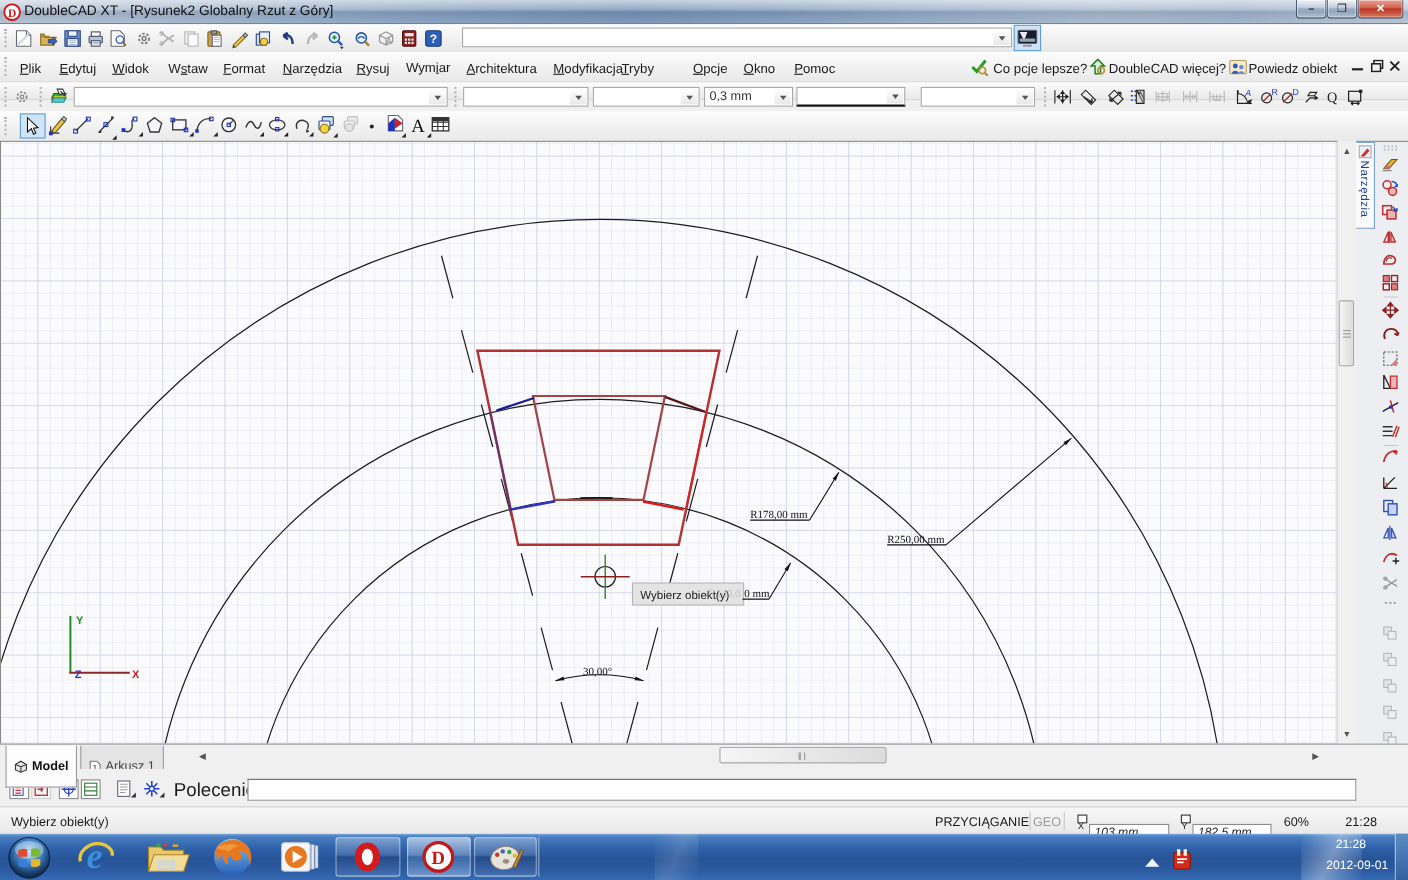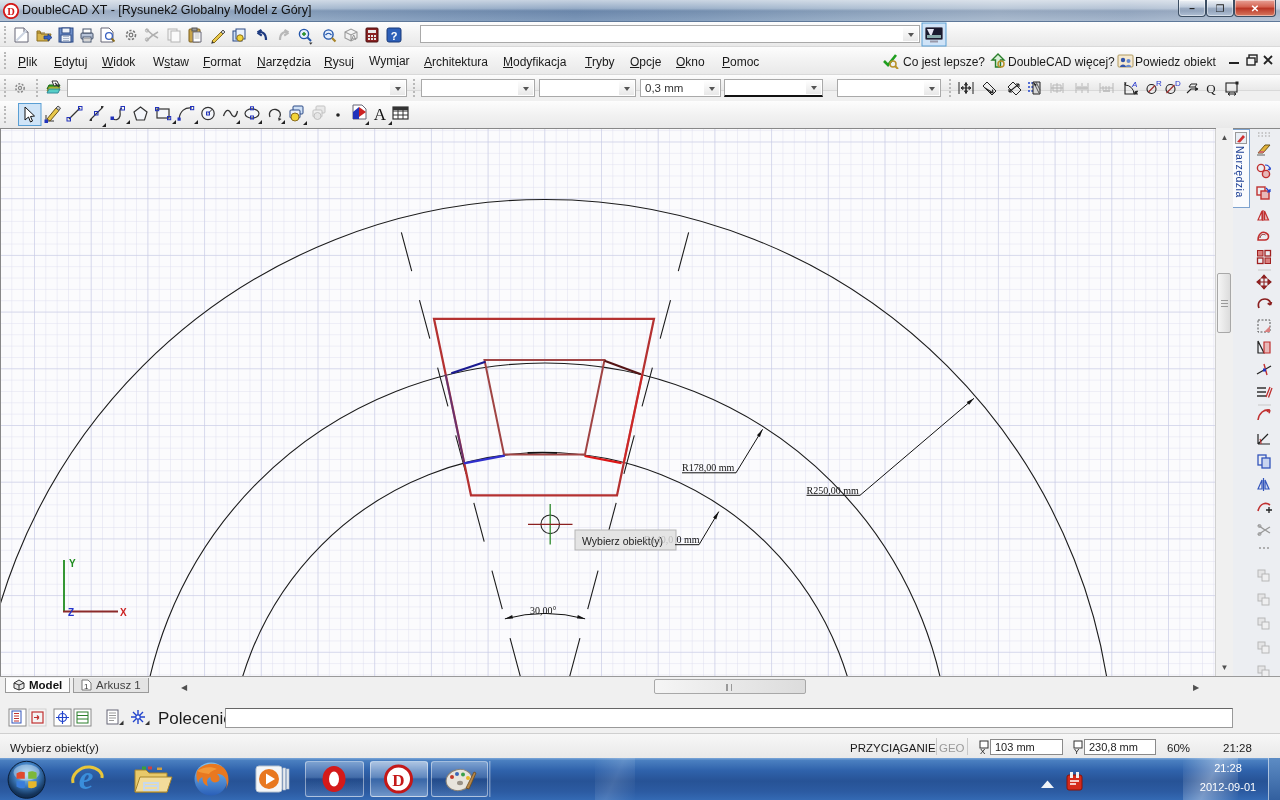--- a/index.html
+++ b/index.html
@@ -27,46 +27,46 @@
 .combo .arr:after{content:"";width:0;height:0;border:3.5px solid transparent;border-top:4.5px solid #555;margin-top:4px;}
 .combo .val{position:absolute;left:4px;top:2px;font-size:11.5px;color:#333;}
 
 #canvas-wrap{left:0;top:128px;width:1216px;height:549px;background:#fbfbfd;border:1px solid #888;border-right:none;}
 
 .sb{background:#f0f0f0;}
 .sb-thumb{background:linear-gradient(90deg,#f5f5f5,#dcdcdc);border:1px solid #a8a8a8;border-radius:2px;}
 .sb-arr{display:flex;align-items:center;justify-content:center;color:#505050;font-size:8px;}
 
 #tabrow{left:0;top:676px;width:1280px;height:23px;background:#f0f0f0;border-top:1px solid #9a9a9a;}
-.dtab{position:absolute;top:1px;height:15px;border:1px solid #9a9a9a;border-top:none;font-size:11.5px;display:flex;align-items:center;padding:0 7px;gap:4px;}
+.dtab{position:absolute;top:1px;height:38px;border:1px solid #9a9a9a;border-top:none;font-size:11.5px;display:flex;align-items:center;padding:0 7px;gap:4px;}
 
 #cmdrow{left:0;top:699px;width:1280px;height:34px;background:#f0f0f0;}
 
 #statusbar{left:0;top:733px;width:1280px;height:25px;background:linear-gradient(180deg,#f7f7f7,#e9e9e9);border-top:1px solid #cfcfcf;font-size:11.5px;color:#1a1a1a;}
 .sdiv{position:absolute;top:4px;height:17px;width:1px;background:#c8c8c8;}
-.sbox{position:absolute;top:5px;height:16px;background:#fff;border:1px solid #8a8a8a;font-size:11px;color:#222;padding:1px 0 0 4px;}
+.sbox{position:absolute;top:15px;height:16px;background:#fff;border:1px solid #8a8a8a;font-size:11px;color:#222;padding:1px 0 0 4px;font-style:italic;}
 
 #taskbar{left:0;top:758px;width:1280px;height:42px;
  background:linear-gradient(180deg,#7ba7d9 0,#4a7fc0 6%,#2f62ab 30%,#275396 55%,#2c5ba2 80%,#346ab4 100%);}
 #taskbar .streak{position:absolute;top:0;height:42px;background:linear-gradient(115deg,rgba(255,255,255,0) 0,rgba(255,255,255,.55) 50%,rgba(255,255,255,0) 100%);}
 .tkbtn{position:absolute;top:3px;height:36px;border:1px solid rgba(255,255,255,.45);border-radius:3px;
  background:linear-gradient(180deg,rgba(255,255,255,.30),rgba(255,255,255,.12) 45%,rgba(0,20,60,.12) 50%,rgba(255,255,255,.10));}
 
 #rpanel{left:1233px;top:128px;width:47px;height:549px;background:#eceef2;border-top:1px solid #888;}
 #ntab{left:1233px;top:129px;width:17px;height:79px;overflow:hidden;background:#fafbfd;border:1px solid #7da2ce;border-left:none;font-size:10.5px;color:#1c3f94;}
 </style></head>
 <body>
 
 <div id="titlebar" class="abs">
     <div class="glass abs"></div>
  <svg class="abs" style="left:3px;top:3px" width="16" height="16" viewBox="0 0 16 16">
   <circle cx="8" cy="8" r="7.2" fill="#fff" stroke="#d41a1a" stroke-width="1.8"></circle>
   <text x="8" y="12" font-size="10.5" font-weight="bold" fill="#d41a1a" text-anchor="middle" font-family="Liberation Serif">D</text>
     </svg>
- <div id="title-text" class="abs">DoubleCAD XT - [Rysunek2 Globalny Model z Góry]</div>
+ <div id="title-text" class="abs">DoubleCAD XT - [Rysunek2 Globalny Rzut z Góry]</div>
  <div class="capbtn abs" style="left:1178px;width:28px">
       <div class="capglyph" style="font-weight:bold">–</div>
     </div>
  <div class="capbtn abs" style="left:1206px;width:28px">
       <div class="capglyph">❐</div>
     </div>
  <div class="capbtn abs" id="cap-close">
       <div class="capglyph" style="color:#fff;font-weight:bold">✕</div>
     </div>
 </div>
@@ -185,30 +185,30 @@
  <div class="menu-item abs" style="left:18px;top:8px"><span class="mi-u">P</span>lik</div>
  <div class="menu-item abs" style="left:54px;top:8px"><span class="mi-u">E</span>dytuj</div>
  <div class="menu-item abs" style="left:102px;top:8px"><span class="mi-u">W</span>idok</div>
  <div class="menu-item abs" style="left:153px;top:8px">W<span class="mi-u">s</span>taw</div>
  <div class="menu-item abs" style="left:203px;top:8px"><span class="mi-u">F</span>ormat</div>
  <div class="menu-item abs" style="left:257px;top:8px"><span class="mi-u">N</span>arzędzia</div>
  <div class="menu-item abs" style="left:324px;top:8px"><span class="mi-u">R</span>ysuj</div>
  <div class="menu-item abs" style="left:369px;top:7px">Wym<span class="mi-u">i</span>ar</div>
  <div class="menu-item abs" style="left:424px;top:8px"><span class="mi-u">A</span>rchitektura</div>
  <div class="menu-item abs" style="left:503px;top:8px"><span class="mi-u">M</span>odyfikacja</div>
- <div class="menu-item abs" style="left:585px;top:8px"><span class="mi-u">T</span>ryby</div>
+ <div class="menu-item abs" style="left:565px;top:8px"><span class="mi-u">T</span>ryby</div>
  <div class="menu-item abs" style="left:630px;top:8px"><span class="mi-u">O</span>pcje</div>
  <div class="menu-item abs" style="left:676px;top:8px"><span class="mi-u">O</span>kno</div>
  <div class="menu-item abs" style="left:722px;top:8px"><span class="mi-u">P</span>omoc</div>
  <svg class="abs" style="left:882px;top:6px" width="17" height="16" viewBox="0 0 17 16">
   <path d="M2 8 L6 12 L14 2" stroke="#1f9e1f" stroke-width="2.6" fill="none"></path>
   <circle cx="11" cy="11" r="3" fill="none" stroke="#b8922a" stroke-width="1.5"></circle>
   <line x1="13" y1="13" x2="16" y2="16" stroke="#b8922a" stroke-width="2"></line>
     </svg>
- <div class="menu-item abs" style="left:903px;top:8px">Co jest lepsze?</div>
+ <div class="menu-item abs" style="left:903px;top:8px">Co pcje lepsze?</div>
  <svg class="abs" style="left:990px;top:6px" width="16" height="16" viewBox="0 0 16 16">
   <path d="M8 1 L14 7 L10.5 7 L10.5 14 L5.5 14 L5.5 7 L2 7 Z" fill="#d8f0d8" stroke="#2a7e2a" stroke-width="1.4"></path>
   <circle cx="11" cy="11" r="3" fill="none" stroke="#b8922a" stroke-width="1.5"></circle>
     </svg>
  <div class="menu-item abs" style="left:1008px;top:8px">DoubleCAD więcej?</div>
  <svg class="abs" style="left:1117px;top:6px" width="17" height="16" viewBox="0 0 17 16">
   <rect x="1" y="2" width="15" height="12" rx="1" fill="#f5e9d0" stroke="#b09a60"></rect>
   <circle cx="6" cy="7" r="2.2" fill="#3355aa"></circle>
       <path d="M3 14 C3 10.5 9 10.5 9 14 Z" fill="#3355aa"></path>
   <circle cx="11.5" cy="8" r="2" fill="#6688cc"></circle>
@@ -693,21 +693,21 @@
  <div class="sdiv" style="left:967px"></div>
  <svg class="abs" style="left:978px;top:6px" width="12" height="15" viewBox="0 0 12 15">
       <rect x="2" y="1" width="8" height="7" fill="#fff" stroke="#333"></rect>
       <text x="2" y="14" font-size="8" fill="#111">X</text>
     </svg>
  <div class="sbox" style="left:990px;width:73px">103 mm</div>
  <svg class="abs" style="left:1072px;top:6px" width="12" height="15" viewBox="0 0 12 15">
       <rect x="2" y="1" width="8" height="7" fill="#fff" stroke="#333"></rect>
       <text x="2" y="14" font-size="8" fill="#111">Y</text>
     </svg>
- <div class="sbox" style="left:1084px;width:72px">230,8 mm</div>
+ <div class="sbox" style="left:1084px;width:72px">182,5 mm</div>
  <div class="abs" style="left:1167px;top:8px">60%</div>
  <div class="abs" style="left:1223px;top:8px">21:28</div>
 </div>
 
 <div id="taskbar" class="abs">
  <div class="streak" style="left:595px;width:40px;opacity:.25"></div>
  <div class="streak" style="left:1183px;width:55px;opacity:.65"></div>
  <div class="tkbtn" style="left:305px;width:59px"></div>
  <div class="tkbtn" style="left:370px;width:58px;background:linear-gradient(180deg,rgba(255,255,255,.55),rgba(200,225,250,.35) 45%,rgba(90,140,200,.35) 50%,rgba(210,230,250,.4))"></div>
  <div class="tkbtn" style="left:431px;width:57px"></div>
@@ -776,15 +776,15 @@
   <rect x="489" y="3" width="1.5" height="36" fill="rgba(255,255,255,.35)"></rect>
   <path d="M1041 30 l6.5 -7.5 6.5 7.5 Z" fill="#f0f4f8"></path>
   <g transform="translate(1064,14)">
    <rect x="3" y="3" width="15" height="15" rx="2" fill="#d42a1a" stroke="#8a1208"></rect>
    <rect x="6" y="0" width="3" height="6" fill="#f0f0f0"></rect>
         <rect x="12" y="0" width="3" height="6" fill="#f0f0f0"></rect>
    <path d="M6 9 h9 M6 12 h6" stroke="#fff" stroke-width="1.6"></path>
   </g>
  </svg>
  <div class="abs" style="left:1194px;top:4px;width:68px;text-align:center;font-size:11px;color:#fff">21:28</div>
- <div class="abs" style="left:1194px;top:23px;width:68px;text-align:center;font-size:11px;color:#fff">2012-09-01</div>
+ <div class="abs" style="left:1194px;top:23px;width:68px;text-align:right;font-size:11px;color:#fff">2012-09-01</div>
  <div class="abs" style="left:1268px;top:0;width:12px;height:42px;border-left:1px solid rgba(255,255,255,.55);background:linear-gradient(180deg,#5d8cc4,#33609f)"></div>
 </div>
 
 </body></html>

